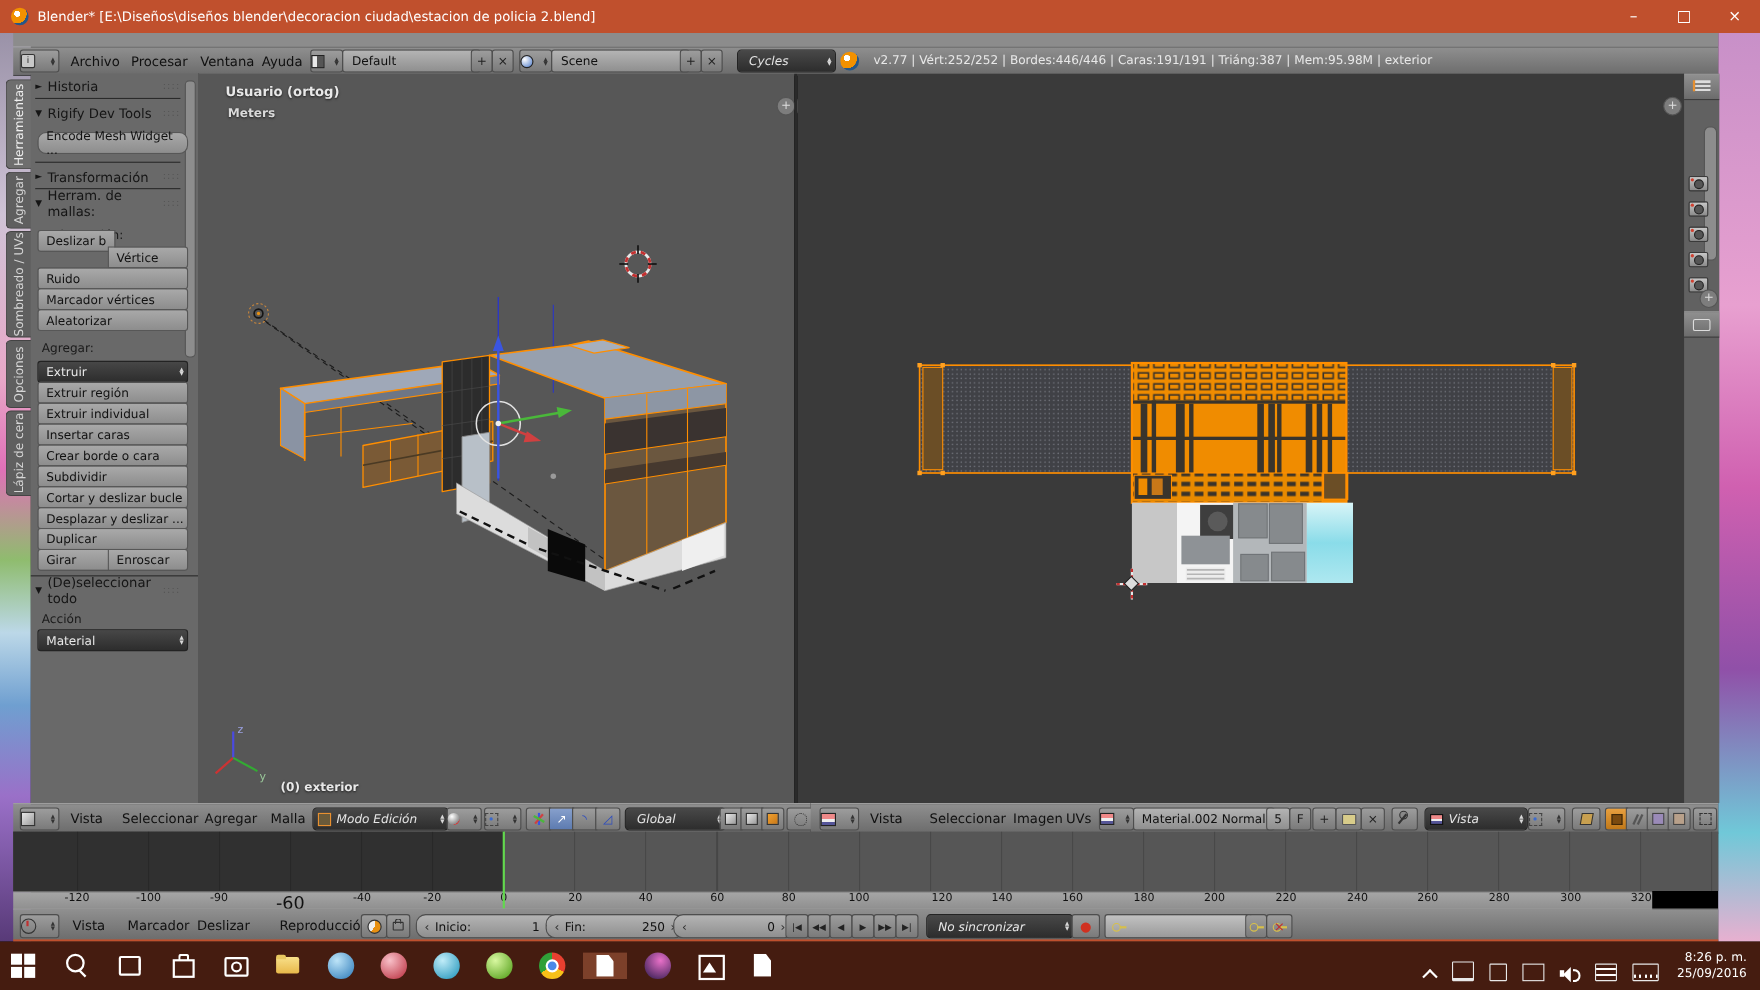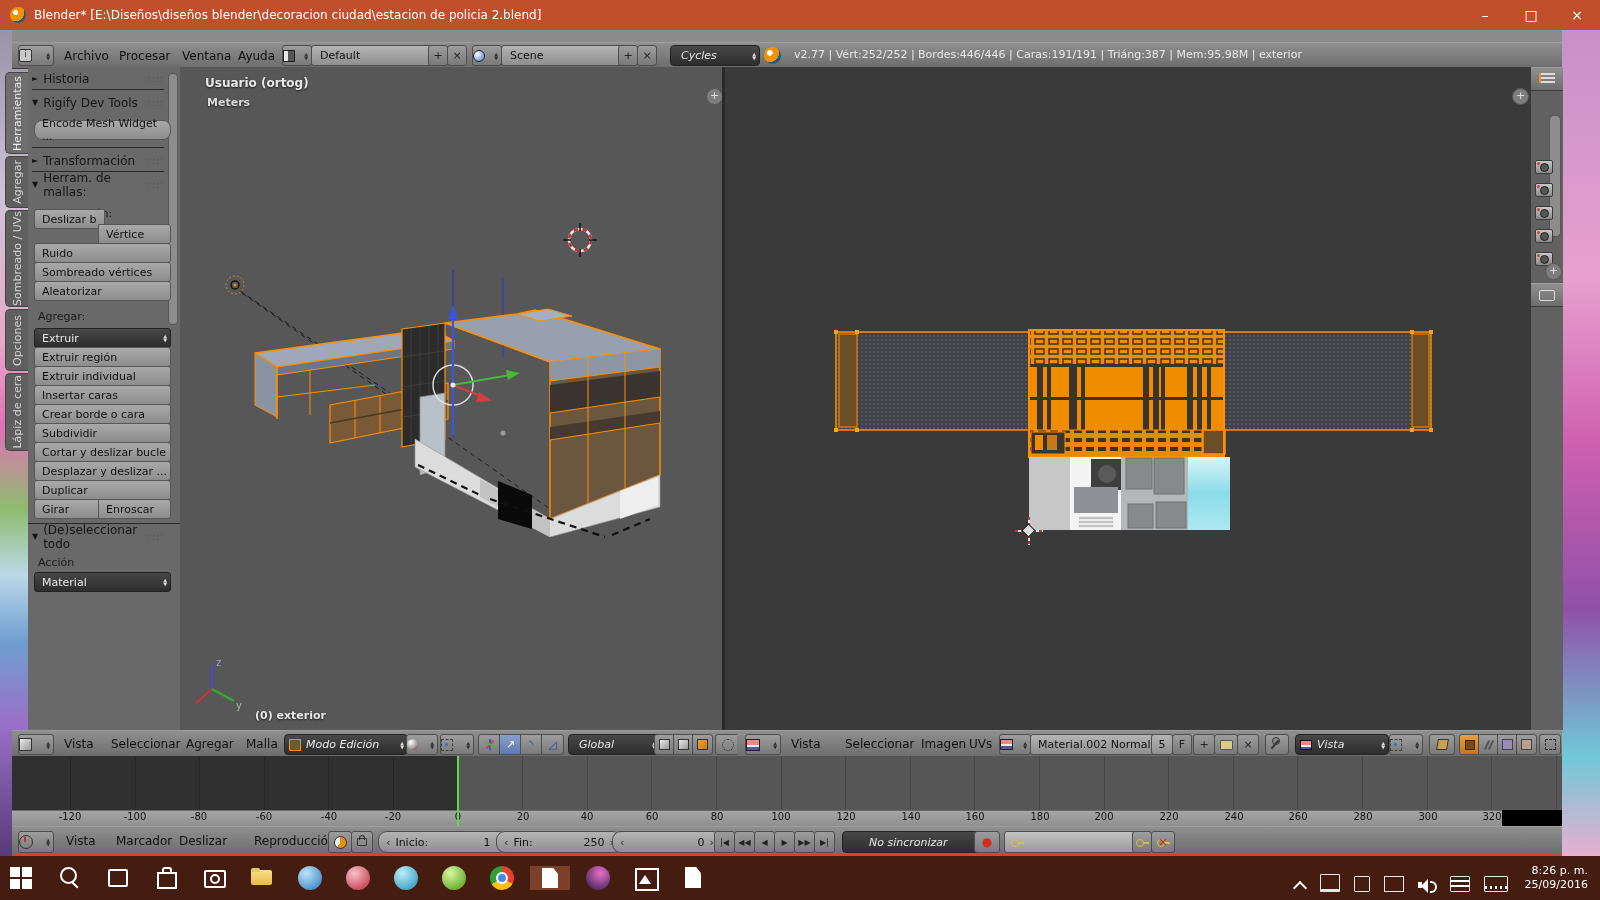--- a/index.html
+++ b/index.html
@@ -194,21 +194,21 @@
     <div class="toolbtn" style="top:142px;width:62px;border-radius:3px 0 0 3px;">
         <span>Deslizar b</span>
       </div>
     <div class="toolbtn" style="top:157px;left:70px;width:64px;border-radius:0 3px 3px 0;">
         <span>Vértice</span>
       </div>
     <div class="toolbtn" style="top:176px;">
         <span>Ruido</span>
       </div>
     <div class="toolbtn" style="top:195px;">
-        <span>Sombreado vértices</span>
+        <span>Marcador vértices</span>
       </div>
     <div class="toolbtn" style="top:214px;">
         <span>Aleatorizar</span>
       </div>
     <div class="plabel" style="top:243px;">Agregar:</div>
     <div class="toolbtn" style="top:261px;background:linear-gradient(180deg,#474747,#2d2d2d);color:#e8e8e8;border-color:#232323;">
       <span>Extruir</span>
       <span class="arrows">
           <span>▲</span>
           <span>▼</span>
@@ -638,31 +638,31 @@
   </div>
 
   <div class="abs" style="left:12px;top:756px;width:1550px;height:54px;background:#565656;">
     <div class="abs" style="left:0;top:0;width:446px;height:54px;background:#303030;"></div>
     <div class="abs" style="left:0;top:0;width:1550px;height:54px;background:repeating-linear-gradient(90deg,transparent 0 63.6px,rgba(0,0,0,.18) 63.6px 64.6px);background-position:59px 0;"></div>
   </div>
 
   <div class="abs" style="left:12px;top:810px;width:1490px;height:16px;background:linear-gradient(180deg,#a6a6a6,#8e8e8e);border-top:1px solid #6a6a6a;">
     <span class="abs" style="left:38px;width:40px;text-align:center;color:#111;font-size:10px;">-120</span>
     <span class="abs" style="left:103px;width:40px;text-align:center;color:#111;font-size:10px;">-100</span>
-    <span class="abs" style="left:167px;width:40px;text-align:center;color:#111;font-size:10px;">-80</span>
-    <span class="abs" style="left:232px;width:40px;text-align:center;color:#111;font-size:10px;">-60</span>
+    <span class="abs" style="left:167px;width:40px;text-align:center;color:#111;font-size:10px;">-90</span>
+    <span class="abs" style="left:232px;width:40px;text-align:center;color:#111;font-size:16px;">-60</span>
     <span class="abs" style="left:297px;width:40px;text-align:center;color:#111;font-size:10px;">-40</span>
     <span class="abs" style="left:361px;width:40px;text-align:center;color:#111;font-size:10px;">-20</span>
     <span class="abs" style="left:426px;width:40px;text-align:center;color:#111;font-size:10px;">0</span>
     <span class="abs" style="left:491px;width:40px;text-align:center;color:#111;font-size:10px;">20</span>
     <span class="abs" style="left:555px;width:40px;text-align:center;color:#111;font-size:10px;">40</span>
     <span class="abs" style="left:620px;width:40px;text-align:center;color:#111;font-size:10px;">60</span>
     <span class="abs" style="left:685px;width:40px;text-align:center;color:#111;font-size:10px;">80</span>
     <span class="abs" style="left:749px;width:40px;text-align:center;color:#111;font-size:10px;">100</span>
-    <span class="abs" style="left:814px;width:40px;text-align:center;color:#111;font-size:10px;">120</span>
+    <span class="abs" style="left:814px;width:40px;text-align:right;color:#111;font-size:10px;">120</span>
     <span class="abs" style="left:879px;width:40px;text-align:center;color:#111;font-size:10px;">140</span>
     <span class="abs" style="left:943px;width:40px;text-align:center;color:#111;font-size:10px;">160</span>
     <span class="abs" style="left:1008px;width:40px;text-align:center;color:#111;font-size:10px;">180</span>
     <span class="abs" style="left:1072px;width:40px;text-align:center;color:#111;font-size:10px;">200</span>
     <span class="abs" style="left:1137px;width:40px;text-align:center;color:#111;font-size:10px;">220</span>
     <span class="abs" style="left:1202px;width:40px;text-align:center;color:#111;font-size:10px;">240</span>
     <span class="abs" style="left:1266px;width:40px;text-align:center;color:#111;font-size:10px;">260</span>
     <span class="abs" style="left:1331px;width:40px;text-align:center;color:#111;font-size:10px;">280</span>
     <span class="abs" style="left:1396px;width:40px;text-align:center;color:#111;font-size:10px;">300</span>
     <span class="abs" style="left:1460px;width:40px;text-align:center;color:#111;font-size:10px;">320</span>
@@ -708,21 +708,21 @@
       <span style="color:#333;">‹</span>
       <span style="margin-left:auto;">0</span>
       <span style="color:#333;margin-left:5px;">›</span>
     </div>
     <div class="icbtn" style="left:702px;top:4px;width:19px;height:20px;font-size:8px;">|◀</div>
     <div class="icbtn" style="left:722px;top:4px;width:19px;height:20px;font-size:8px;">◀◀</div>
     <div class="icbtn" style="left:742px;top:4px;width:19px;height:20px;font-size:8px;">◀</div>
     <div class="icbtn" style="left:762px;top:4px;width:19px;height:20px;font-size:8px;">▶</div>
     <div class="icbtn" style="left:782px;top:4px;width:19px;height:20px;font-size:8px;">▶▶</div>
     <div class="icbtn" style="left:802px;top:4px;width:19px;height:20px;font-size:8px;">▶|</div>
-    <div class="darkdd" style="left:830px;top:4px;width:122px;height:20px;padding-left:26px;">
+    <div class="darkdd" style="left:830px;top:4px;width:122px;height:20px;padding-left:10px;">
       <span>No sincronizar</span>
       <span class="arrows">
           <span>▲</span>
           <span>▼</span>
         </span>
     </div>
     <div class="icbtn" style="left:962px;top:4px;width:24px;height:20px;color:#d03020;font-size:12px;">●</div>
     <div class="sqfield" style="left:992px;top:4px;width:126px;height:20px;padding-left:6px;background:linear-gradient(180deg,#c2c2c2,#9a9a9a);">
         <span class="keyic"></span>
       </div>

